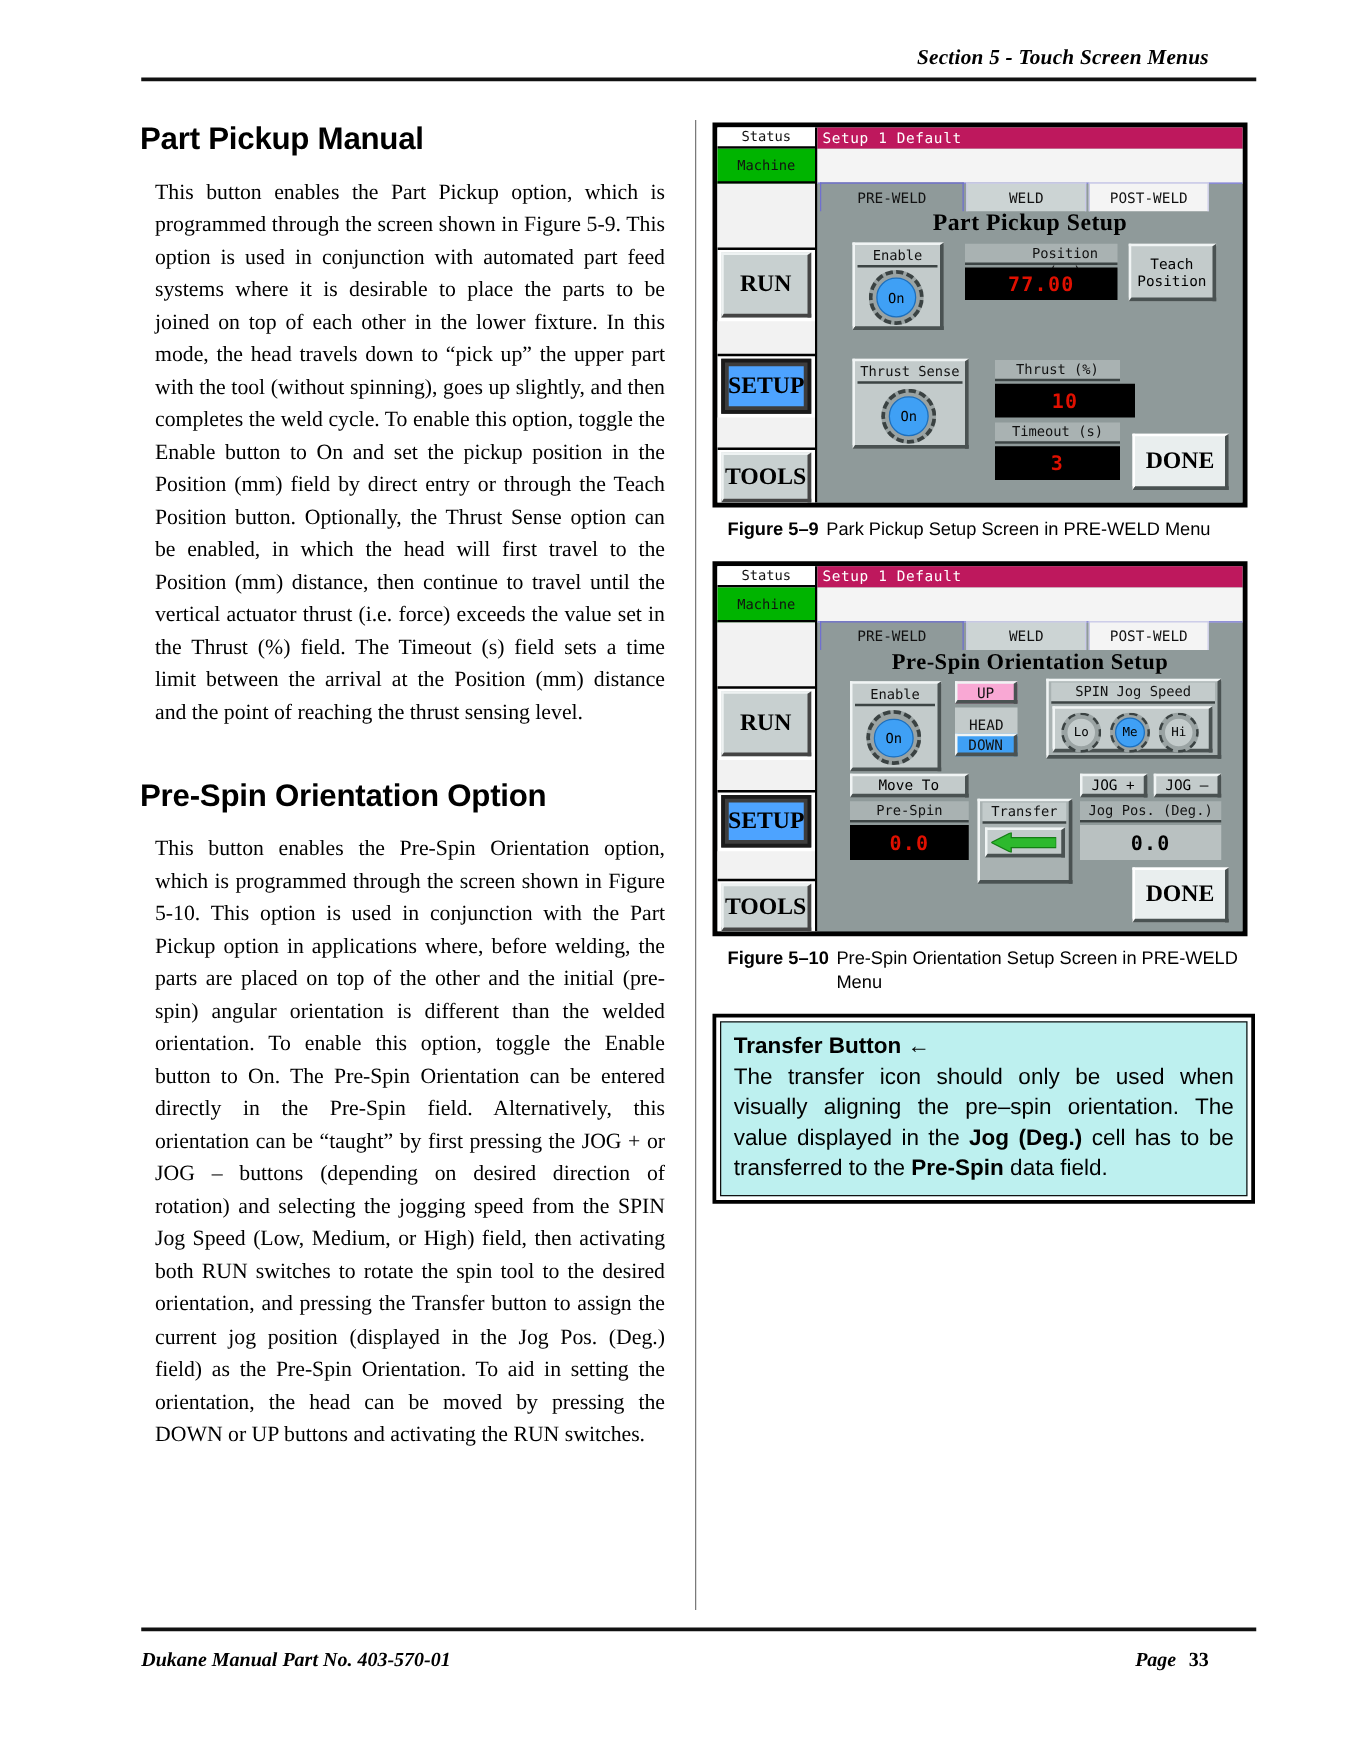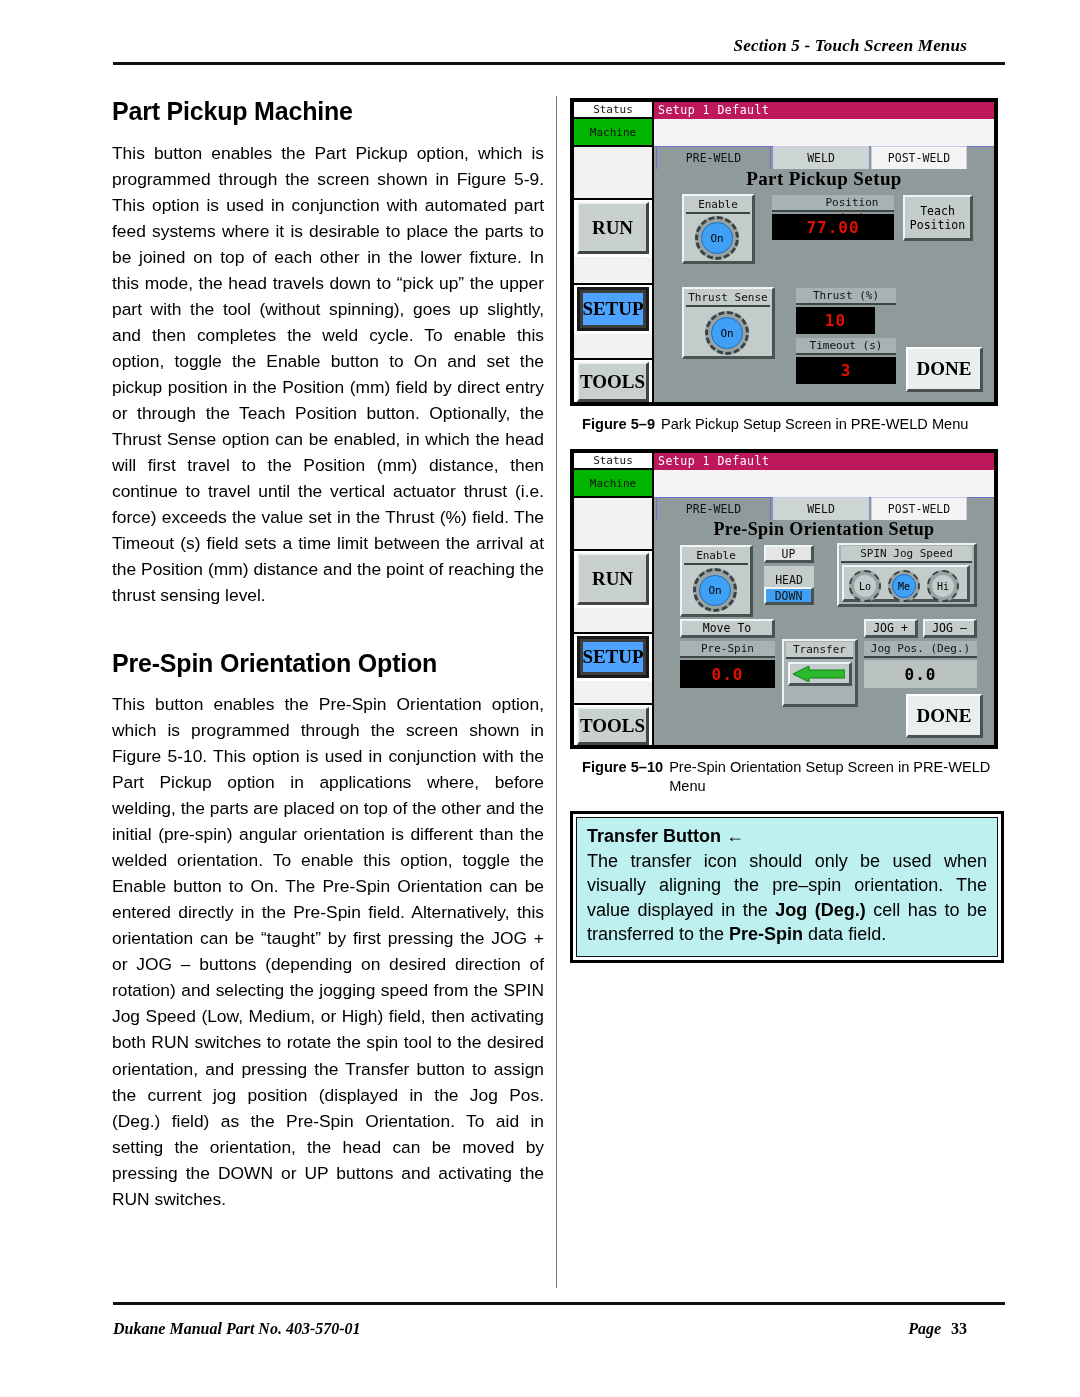--- a/index.html
+++ b/index.html
@@ -20,22 +20,22 @@
   .ftr-right{position:absolute;right:113px;top:1320px;font-family:"Liberation Serif",serif;
             font-style:italic;font-weight:bold;font-size:16px;white-space:nowrap;}
   .ftr-right .pg-no{font-style:normal;margin-left:10px;}
 
   .col-div{position:absolute;left:556px;top:96px;width:1px;height:1192px;background:#7a7a7a;}
 
   
   .left-col{position:absolute;left:112px;top:98px;width:432px;}
   h2.sec{font-size:25px;font-weight:bold;margin:0 0 14px 0;letter-spacing:-.2px;line-height:1.1;}
   h2.sec.second{margin-top:42px;}
-  p.body{margin:0;font-size:17.4px;line-height:1.495;text-align:justify;
-         font-family:Liberation Sans, sans-serif;}
+  p.body{margin:12px;font-size:17.4px;line-height:1.495;text-align:justify;
+         font-family:Liberation Serif, serif;}
 
   
   .right-col{position:absolute;left:570px;top:98px;width:440px;}
   .cap{font-size:14.6px;line-height:1.26;margin:9px 0 0 12px;width:420px;}
   .cap b{font-weight:bold;}
   .cap .cap-body{display:inline-block;vertical-align:top;margin-left:6px;width:330px;}
 
   
   .ts{position:relative;width:428px;background:#000;padding:4px;box-sizing:border-box;
       font-family:"DejaVu Sans Mono",monospace;}
@@ -95,21 +95,21 @@
   .fieldval.blk{color:#000;background:#b9c1c1;}
 
   .knob{position:absolute;border-radius:50%;background:#9aa3a3;
         border:3px dashed #3a4242;box-sizing:border-box;
         display:flex;align-items:center;justify-content:center;}
   .knob .cap2{width:78%;height:78%;border-radius:50%;background:#3fa0f5;
         border:1px solid #1c6fbd;display:flex;align-items:center;justify-content:center;
         font-size:11px;color:#000;}
   .knob.off .cap2{background:#c3cbcb;border:1px solid #9aa3a3;}
 
-  .smallbtn{position:absolute;box-sizing:border-box;background:#e5e5e5;
+  .smallbtn{position:absolute;box-sizing:border-box;background:#f9a8d4;
        border-top:2px solid #f0f4f4;border-left:2px solid #f0f4f4;
        border-right:3px solid #4a5252;border-bottom:3px solid #4a5252;
        display:flex;align-items:center;justify-content:center;font-size:11.5px;color:#111;}
   .smallbtn.on{background:#3fa0f5;text-align:right;}
   .flatlbl{position:absolute;box-sizing:border-box;background:#c3cbcb;
        display:flex;align-items:center;justify-content:center;font-size:11.5px;color:#111;}
 
   .donebtn{position:absolute;box-sizing:border-box;background:#e9eeee;
        border-top:2px solid #fff;border-left:2px solid #fff;
        border-right:3px solid #4a5252;border-bottom:3px solid #4a5252;
@@ -136,21 +136,21 @@
 <body>
 
 <div class="page">
 
   <div class="hdr-text">Section 5 - Touch Screen Menus</div>
   <div class="hdr-rule"></div>
 
   <div class="col-div"></div>
 
   <div class="left-col">
-    <h2 class="sec">Part Pickup Machine</h2>
+    <h2 class="sec">Part Pickup Manual</h2>
     <p class="body">This button enables the Part Pickup option, which is programmed through the screen shown in Figure 5-9.  This option is used in conjunction with automated part feed systems where it is desirable to place the parts to be joined on top of each other in the lower fixture. In this mode, the head travels down to “pick up” the upper part with the tool (without spinning), goes up slightly, and then completes the weld cycle. To enable this option, toggle the Enable button to On and set the pickup position in the Position (mm) field by direct entry or through the Teach Position button.  Optionally, the Thrust Sense option can be enabled, in which the head will first travel to the Position (mm) distance, then continue to travel until the vertical actuator thrust (i.e. force) exceeds the value set in the Thrust (%) field. The Timeout (s) field sets a time limit between the arrival at the Position (mm) distance and the point of reaching the thrust sensing level.</p>
 
     <h2 class="sec second">Pre-Spin Orientation Option</h2>
     <p class="body">This button enables the Pre-Spin Orientation option, which is programmed through the screen shown in Figure 5-10. This option is used in conjunction with the Part Pickup option in applications where, before welding, the parts are placed on top of the other and the initial (pre-spin) angular orientation is different than the welded orientation.  To enable this option, toggle the Enable button to On. The Pre-Spin Orientation can be entered directly in the Pre-Spin field. Alternatively, this orientation can be “taught” by first pressing the JOG + or JOG – buttons (depending on desired direction of rotation) and selecting the jogging speed from the SPIN Jog Speed (Low, Medium, or High) field, then activating both RUN switches to rotate the spin tool to the desired orientation, and pressing the Transfer button to assign the current jog position (displayed in the Jog Pos. (Deg.) field) as the Pre-Spin Orientation. To aid in setting the orientation, the head can be moved by pressing the DOWN or UP buttons and activating the RUN switches.</p>
   </div>
 
   <div class="right-col">
 
     <div class="ts ts1">
       <div class="ts-inner">
@@ -194,21 +194,21 @@
           </div>
 
           <div class="p3d" style="left:28px;top:185px;width:93px;height:72px;">
             <div class="lbl" style="left:2px;top:1px;width:84px;">Thrust Sense</div>
             <div class="knob" style="left:21px;top:22px;width:44px;height:44px;">
               <div class="cap2">On</div>
             </div>
           </div>
 
           <div class="lbl" style="left:142px;top:186px;width:100px;background:#a9b2b2;">Thrust (%)</div>
-          <div class="fieldval red" style="left:142px;top:205px;width:79px;height:27px;">10</div>
+          <div class="fieldval red" style="left:142px;top:205px;width:112px;height:27px;">10</div>
 
           <div class="lbl" style="left:142px;top:236px;width:100px;background:#a9b2b2;">Timeout (s)</div>
           <div class="fieldval red" style="left:142px;top:255px;width:100px;height:27px;">3</div>
 
           <div class="donebtn" style="left:252px;top:245px;width:77px;height:45px;">DONE</div>
         </div>
       </div>
     </div>
 
     <div class="cap">

